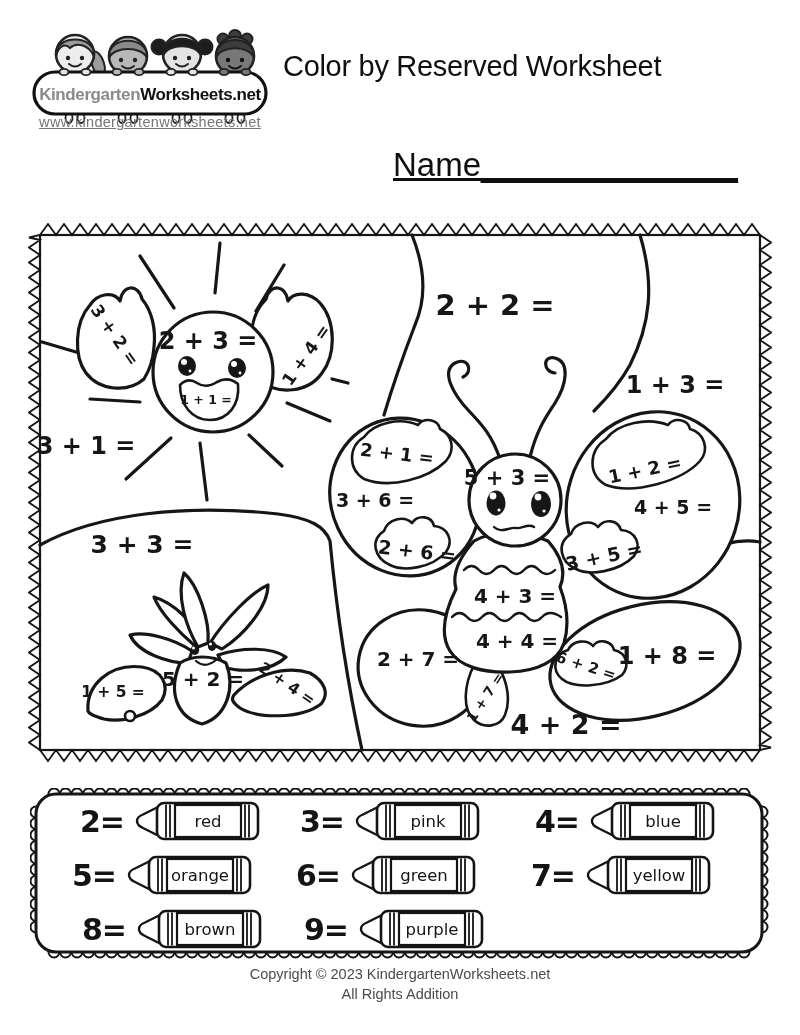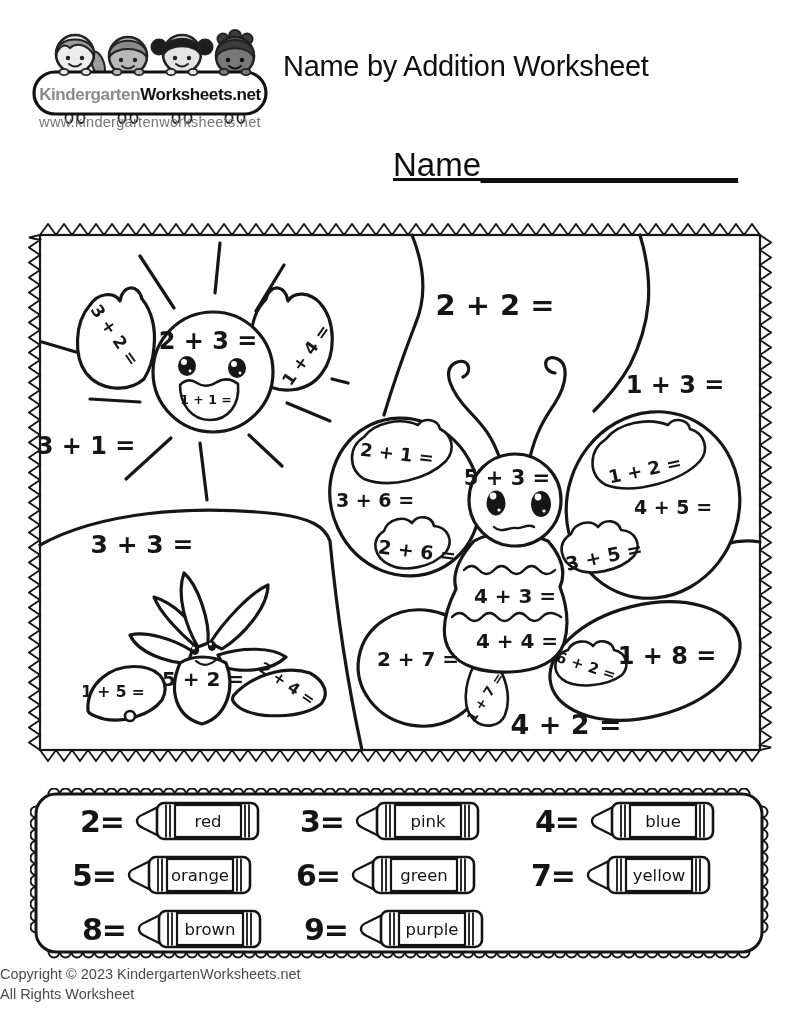--- a/index.html
+++ b/index.html
@@ -1,40 +1,40 @@
 <!DOCTYPE html>
 <html><head>
 <meta charset="utf-8">
 <style>
   html,body{margin:0;padding:0;}
   body{width:800px;height:1035px;background:#fff;position:relative;overflow:hidden;
        font-family:"Liberation Sans",sans-serif;color:#161616;}
   .abs{position:absolute;}
   
   .logo-svg{left:30px;top:12px;width:240px;height:120px;}
-  .logo-url{left:24px;top:114px;width:252px;text-align:center;font-size:14.5px;color:#757575;letter-spacing:.3px;}
+  .logo-url{left:24px;top:114px;width:252px;text-align:center;font-size:14.5px;color:#757575;letter-spacing:.3px;text-decoration:underline;}
   .page-title{left:283px;top:50px;font-size:29px;letter-spacing:-.3px;color:#0f0f0f;white-space:nowrap;}
   .name-row{left:393px;top:146px;font-size:33px;color:#0f0f0f;white-space:nowrap;text-decoration:underline;}
   
   .picture-svg{left:28px;top:223px;width:744px;height:544px;}
   .prob{font-family:"DejaVu Sans",sans-serif;font-weight:700;fill:#161616;text-anchor:middle;}
   .art{fill:none;stroke:#161616;stroke-width:3.2;stroke-linecap:round;stroke-linejoin:round;}
   .artf{fill:#fff;stroke:#161616;stroke-width:3.2;stroke-linejoin:round;}
   .inner{fill:#fff;stroke:#161616;stroke-width:2.6;stroke-linejoin:round;}
   .thin{fill:none;stroke:#161616;stroke-width:2.4;stroke-linecap:round;}
   
   .key-box{left:30px;top:788px;width:740px;height:172px;}
   .key-svg{left:0;top:0;width:740px;height:172px;}
   .key-item{position:absolute;display:flex;align-items:center;height:46px;}
   .key-num{font-family:"DejaVu Sans",sans-serif;font-weight:700;font-size:30px;letter-spacing:-1px;
            width:52px;text-align:right;margin-right:4px;color:#141414;}
   .crayon{width:135px;height:46px;flex:0 0 auto;}
   .crayon-label{font-family:"DejaVu Sans",sans-serif;font-size:16.5px;fill:#141414;text-anchor:middle;}
   
-  .footer-line{left:0;width:800px;font-size:14.5px;color:#4b4b4b;}
+  .footer-line{left:0;width:800px;text-align:center;font-size:14.5px;color:#4b4b4b;}
 </style>
 </head>
 <body>
 
 <svg width="0" height="0" style="position:absolute" aria-hidden="true" xmlns:xlink="http://www.w3.org/1999/xlink">
   <defs>
     <g id="crayon-shape" fill="#fff" stroke="#141414">
       <path d="M30,9 L15,16.5 C7,19.5 7,26.5 15,30 L30,37.5" stroke-width="2.4"></path>
       <rect x="29" y="5" width="101" height="36" rx="7" stroke-width="2.6"></rect>
       <line x1="38" y1="6.5" x2="38" y2="39.5" stroke-width="1.8"></line>
@@ -95,21 +95,21 @@
     <ellipse cx="87" cy="60" rx="4.5" ry="3.2" fill="#b8b8b8"></ellipse>
       <ellipse cx="109" cy="60" rx="4.5" ry="3.2" fill="#b8b8b8"></ellipse>
     <ellipse cx="141" cy="60" rx="4.5" ry="3.2"></ellipse>
       <ellipse cx="163" cy="60" rx="4.5" ry="3.2"></ellipse>
     <ellipse cx="194" cy="60" rx="4.5" ry="3.2" fill="#787878"></ellipse>
       <ellipse cx="216" cy="60" rx="4.5" ry="3.2" fill="#787878"></ellipse>
   </g>
 </svg>
 <div class="abs logo-url">www.kindergartenworksheets.net</div>
 
-<div class="abs page-title">Name by Addition Worksheet</div>
+<div class="abs page-title">Color by Reserved Worksheet</div>
 
 <div class="abs name-row">
   <span>Name</span><span>______________</span>
 </div>
 
 <svg class="abs picture-svg" viewBox="0 0 744 544">
 
   <path fill="none" stroke="#161616" stroke-width="1.8" d="M12,12L20,1L28,12L36,1L44,12L52,1L60,12L68,1L76,12L84,1L92,12L100,1L108,12L116,1L124,12L132,1L140,12L148,1L156,12L164,1L172,12L180,1L188,12L196,1L204,12L212,1L220,12L228,1L236,12L244,1L252,12L260,1L268,12L276,1L284,12L292,1L300,12L308,1L316,12L324,1L332,12L340,1L348,12L356,1L364,12L372,1L380,12L388,1L396,12L404,1L412,12L420,1L428,12L436,1L444,12L452,1L460,12L468,1L476,12L484,1L492,12L500,1L508,12L516,1L524,12L532,1L540,12L548,1L556,12L564,1L572,12L580,1L588,12L596,1L604,12L612,1L620,12L628,1L636,12L644,1L652,12L660,1L668,12L676,1L684,12L692,1L700,12L708,1L716,12L724,1L732,12L743,19.5L732,27L743,34.5L732,42L743,49.5L732,57L743,64.5L732,72L743,79.5L732,87L743,94.5L732,102L743,109.5L732,117L743,124.5L732,132L743,139.5L732,147L743,154.5L732,162L743,169.5L732,177L743,184.5L732,192L743,199.5L732,207L743,214.5L732,222L743,229.5L732,237L743,244.5L732,252L743,259.5L732,267L743,274.5L732,282L743,289.5L732,297L743,304.5L732,312L743,319.5L732,327L743,334.5L732,342L743,349.5L732,357L743,364.5L732,372L743,379.5L732,387L743,394.5L732,402L743,409.5L732,417L743,424.5L732,432L743,439.5L732,447L743,454.5L732,462L743,469.5L732,477L743,484.5L732,492L743,499.5L732,507L743,514.5L732,522L743,524.5L732,527L724,538L716,527L708,538L700,527L692,538L684,527L676,538L668,527L660,538L652,527L644,538L636,527L628,538L620,527L612,538L604,527L596,538L588,527L580,538L572,527L564,538L556,527L548,538L540,527L532,538L524,527L516,538L508,527L500,538L492,527L484,538L476,527L468,538L460,527L452,538L444,527L436,538L428,527L420,538L412,527L404,538L396,527L388,538L380,527L372,538L364,527L356,538L348,527L340,538L332,527L324,538L316,527L308,538L300,527L292,538L284,527L276,538L268,527L260,538L252,527L244,538L236,527L228,538L220,527L212,538L204,527L196,538L188,527L180,538L172,527L164,538L156,527L148,538L140,527L132,538L124,527L116,538L108,527L100,538L92,527L84,538L76,527L68,538L60,527L52,538L44,527L36,538L28,527L20,538L12,527L1,519.5L12,512L1,504.5L12,497L1,489.5L12,482L1,474.5L12,467L1,459.5L12,452L1,444.5L12,437L1,429.5L12,422L1,414.5L12,407L1,399.5L12,392L1,384.5L12,377L1,369.5L12,362L1,354.5L12,347L1,339.5L12,332L1,324.5L12,317L1,309.5L12,302L1,294.5L12,287L1,279.5L12,272L1,264.5L12,257L1,249.5L12,242L1,234.5L12,227L1,219.5L12,212L1,204.5L12,197L1,189.5L12,182L1,174.5L12,167L1,159.5L12,152L1,144.5L12,137L1,129.5L12,122L1,114.5L12,107L1,99.5L12,92L1,84.5L12,77L1,69.5L12,62L1,54.5L12,47L1,39.5L12,32L1,24.5L12,17L1,14.5L12,12Z"></path>
   <rect x="12" y="12" width="720" height="515" fill="none" stroke="#161616" stroke-width="2.2"></rect>
 
@@ -431,13 +431,13 @@
   <div class="key-item" style="left:266px;top:118px">
     <span class="key-num">9=</span>
     <svg class="crayon" viewBox="0 0 135 46" xmlns:xlink="http://www.w3.org/1999/xlink">
       <use href="#crayon-shape" xlink:href="#crayon-shape"></use>
         <text x="80" y="29" class="crayon-label">purple</text>
       </svg>
   </div>
 </div>
 
 <div class="abs footer-line" style="top:966px">Copyright © 2023 KindergartenWorksheets.net</div>
-<div class="abs footer-line" style="top:986px">All Rights Worksheet</div>
+<div class="abs footer-line" style="top:986px">All Rights Addition</div>
 
 </body></html>

